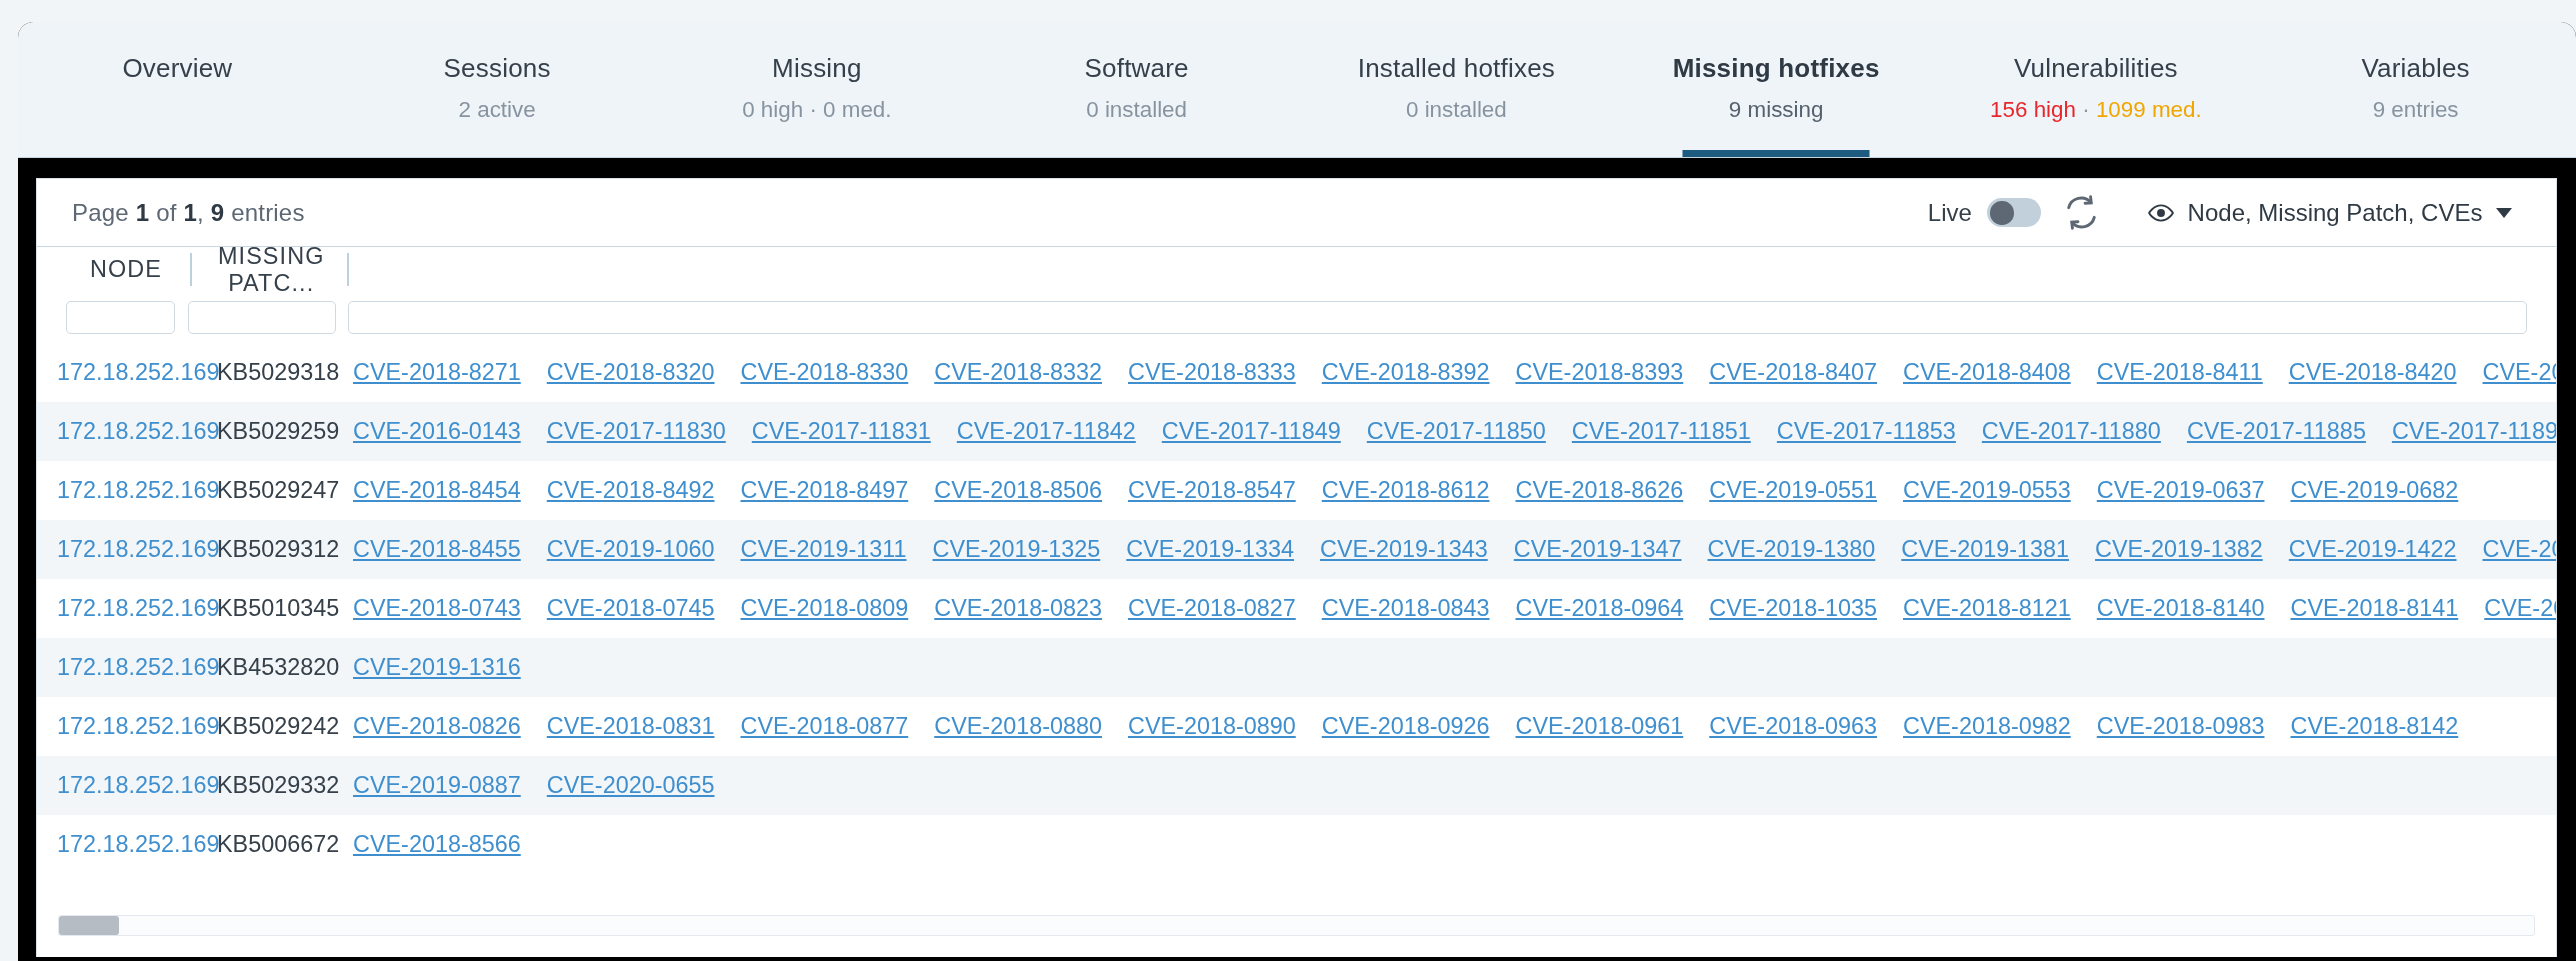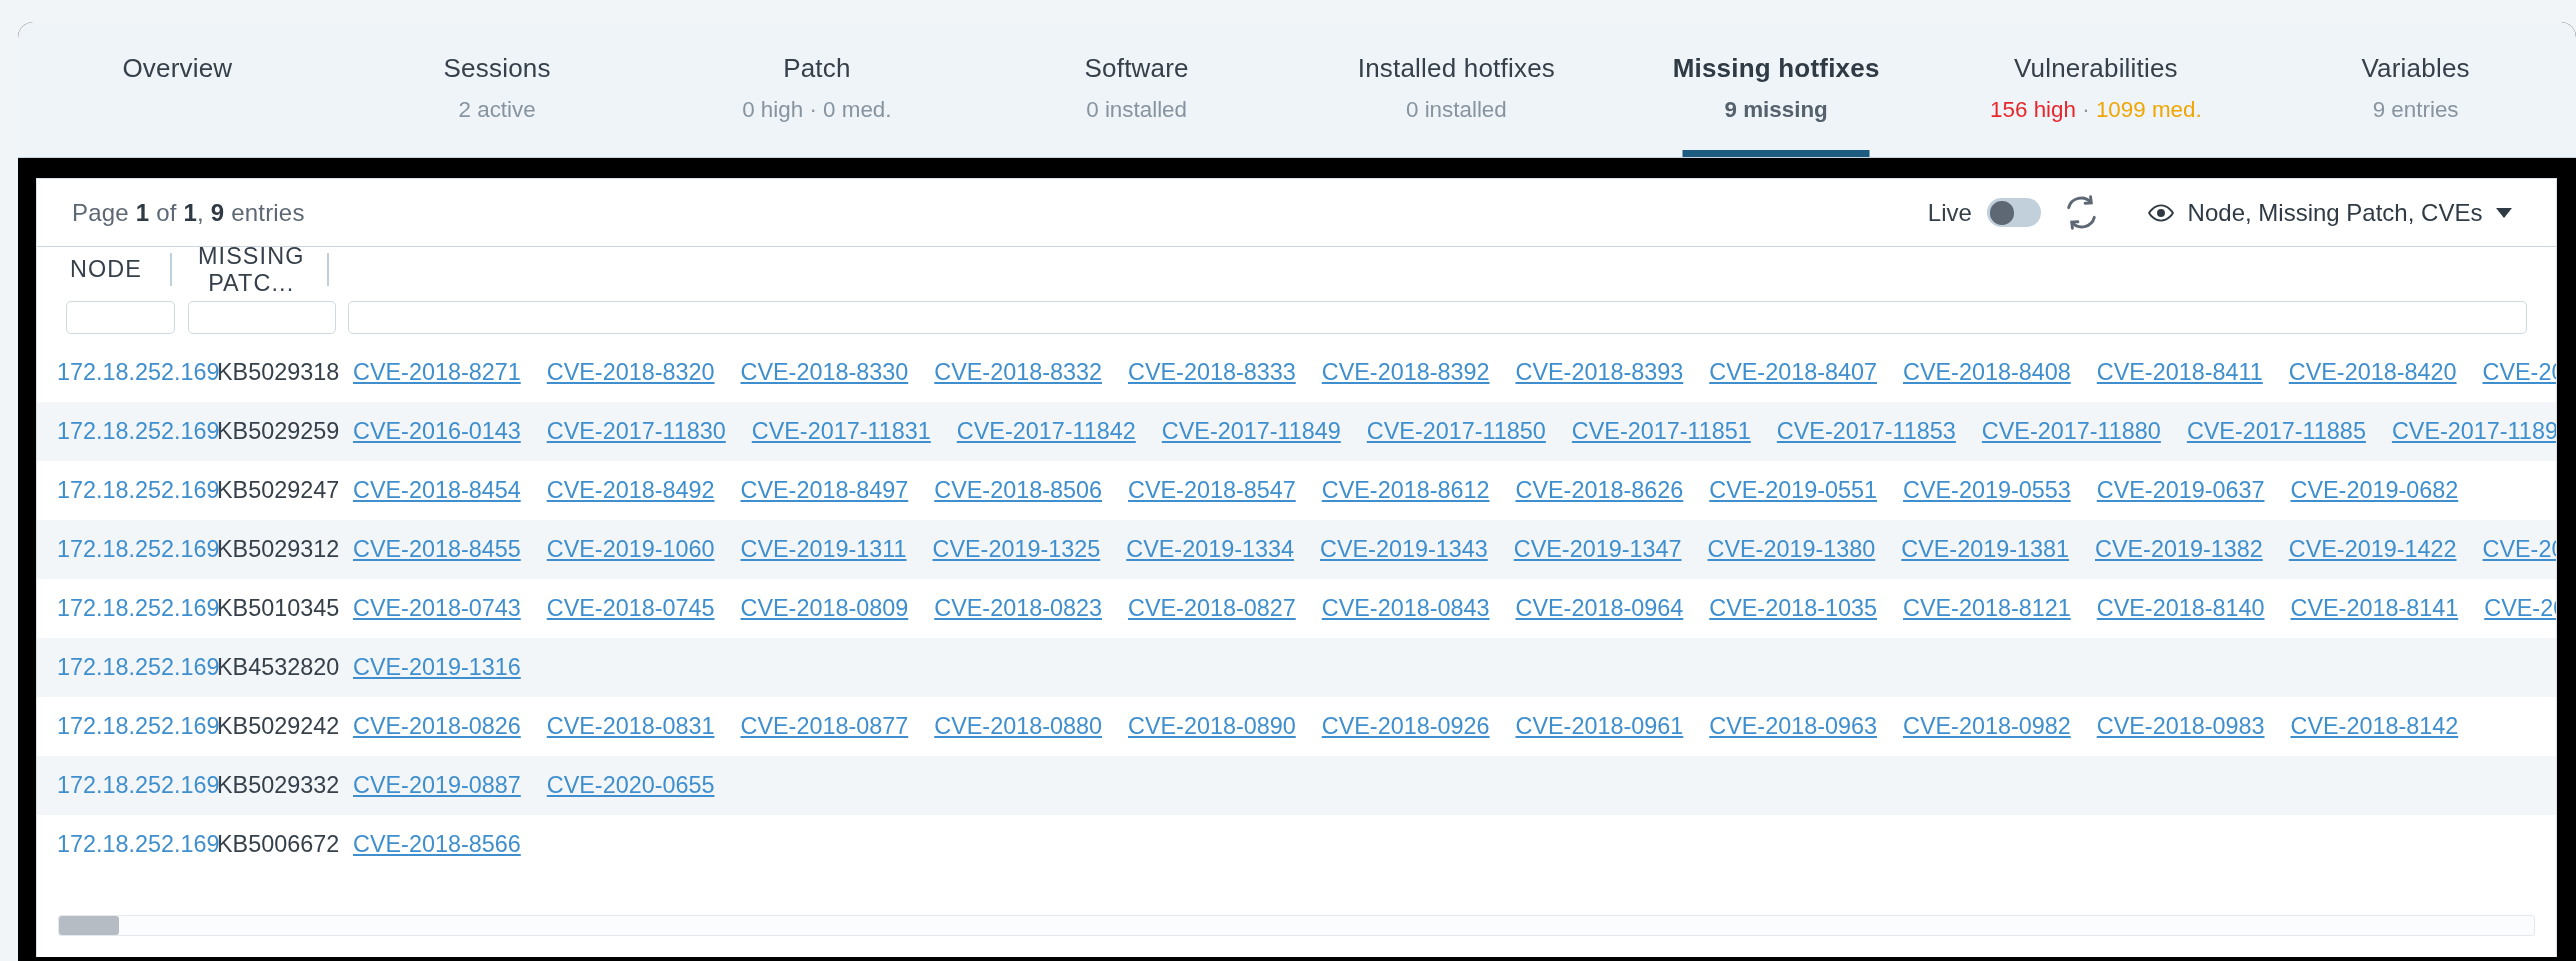--- a/index.html
+++ b/index.html
@@ -56,21 +56,21 @@
     line-height: 29px;
   }
   .tab .tab-sub {
     display: block;
     margin-top: 13.6px;
     font-size: 22.4px;
     color: #8794a0;
     line-height: 25px;
   }
   .tab.active .tab-label { font-weight: bold; color: #2f3a44; }
-  .tab.active .tab-sub { font-weight: bold; color: #55626e; }
+  .tab.active .tab-sub { font-weight: normal; color: #55626e; }
   .tab.active .tab-underline {
     position: absolute;
     left: 50%;
     transform: translateX(-50%);
     bottom: -1.9px;
     width: 187px;
     height: 6.8px;
     background: #1d5b80;
   }
   .sub-high { color: #e8272c; font-weight: normal; }
@@ -156,20 +156,21 @@
     border-top: 10.7px solid #2f3a44;
   }
 
   
   .hdr-row {
     display: flex;
     align-items: center;
     height: 45px;
     padding-left: 29px;
     box-sizing: border-box;
+    margin-left: 20px;
   }
   .hdr-cell {
     font-size: 23.4px;
     color: #36404a;
     letter-spacing: 1.1px;
     position: relative;
     box-sizing: border-box;
     padding-left: 3.9px;
   }
   .hdr-sep {
@@ -278,21 +279,21 @@
         <span class="tab-label">Overview</span>
         <span class="tab-sub"></span>
       </div>
 
       <div class="tab">
         <span class="tab-label">Sessions</span>
         <span class="tab-sub">2 active</span>
       </div>
 
       <div class="tab">
-        <span class="tab-label">Patch</span>
+        <span class="tab-label">Missing</span>
         <span class="tab-sub">0 high · 0 med.</span>
       </div>
 
       <div class="tab">
         <span class="tab-label">Software</span>
         <span class="tab-sub">0 installed</span>
       </div>
 
       <div class="tab">
         <span class="tab-label">Installed hotfixes</span>

